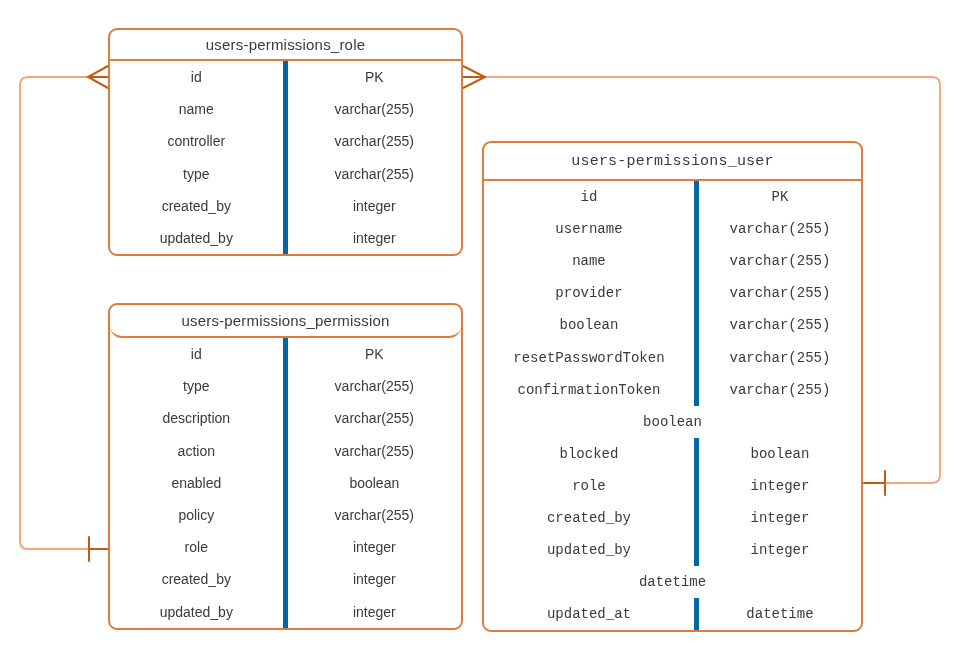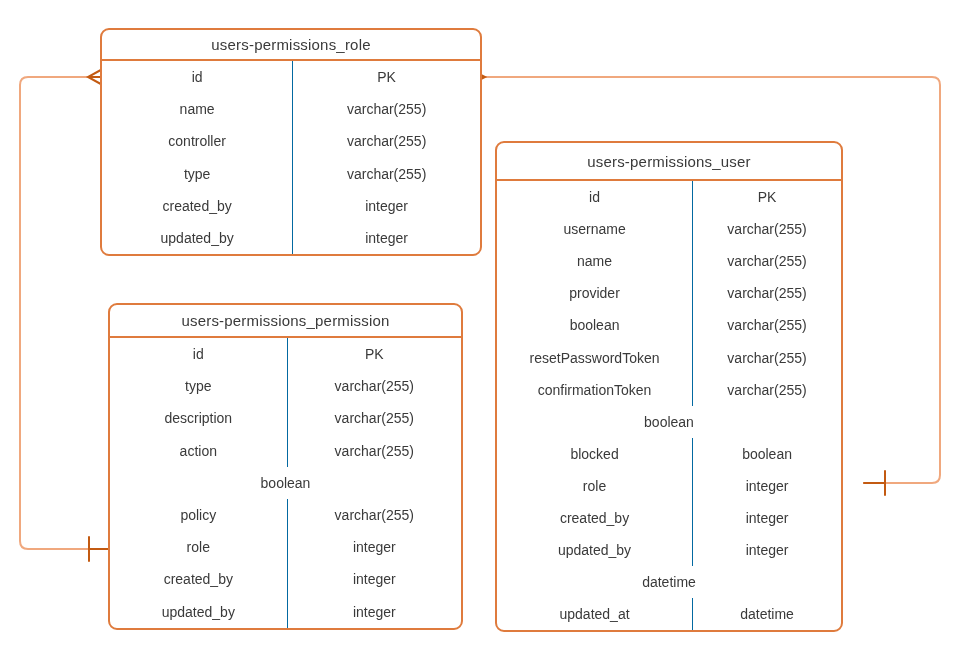--- a/index.html
+++ b/index.html
@@ -50,21 +50,21 @@
     display: flex;
     align-items: center;
     justify-content: center;
     font-size: 14px;
     overflow: hidden;
     white-space: nowrap;
     box-sizing: border-box;
   }
   .cell.field {
     width: var(--field-w);
-    border-right: 1px solid #0369a1;
+    border-right: 5px solid #0369a1;
   }
   .cell.type {
     flex: 1;
   }
 </style>
 </head>
 <body>
 
 <div class="canvas">
 
@@ -76,21 +76,21 @@
       <path d="M 89 537 L 89 561 M 89 549 L 108 549" fill="none" stroke="#C35A11" stroke-width="2" stroke-linecap="round"></path>
     </g>
 
     <g>
       <path d="M 463 77 L 932 77 Q 940 77 940 85 L 940 475 Q 940 483 932 483 L 864 483" fill="none" stroke="#F0A87E" stroke-width="2" stroke-linecap="round"></path>
       <path d="M 463 66 L 485 77 L 463 88 M 463 77 L 485 77" fill="none" stroke="#C35A11" stroke-width="2" stroke-linecap="round"></path>
       <path d="M 885 471 L 885 495 M 864 483 L 885 483" fill="none" stroke="#C35A11" stroke-width="2" stroke-linecap="round"></path>
     </g>
   </svg>
 
-  <div class="entity" style="left:100px; top:28px; width:382px; --row-h:32.2px; --field-w:50.6%;">
+  <div class="entity" style="left:108px; top:28px; width:355px; --row-h:32.2px; --field-w:50.6%;">
     <div class="entity-title" style="height:31px;">users-permissions_role</div>
     <div class="entity-rows">
         <div class="entity-row">
           <div class="cell field">id</div>
           <div class="cell type">PK</div>
         </div>
         <div class="entity-row">
           <div class="cell field">name</div>
           <div class="cell type">varchar(255)</div>
         </div>
@@ -107,39 +107,40 @@
           <div class="cell type">integer</div>
         </div>
         <div class="entity-row">
           <div class="cell field">updated_by</div>
           <div class="cell type">integer</div>
         </div>
       </div>
   </div>
 
   <div class="entity" style="left:108px; top:303px; width:355px; --row-h:32.2px; --field-w:50.6%;">
-    <div class="entity-title" style="height:33px;">users-permissions_permission</div>
+    <div class="entity-title" style="height:33px;border-radius:12px;">users-permissions_permission</div>
     <div class="entity-rows">
         <div class="entity-row">
           <div class="cell field">id</div>
           <div class="cell type">PK</div>
         </div>
         <div class="entity-row">
           <div class="cell field">type</div>
           <div class="cell type">varchar(255)</div>
         </div>
         <div class="entity-row">
           <div class="cell field">description</div>
           <div class="cell type">varchar(255)</div>
         </div>
         <div class="entity-row">
           <div class="cell field">action</div>
           <div class="cell type">varchar(255)</div>
         </div>
         <div class="entity-row">
+          <div class="cell field">enabled</div>
           <div class="cell type">boolean</div>
         </div>
         <div class="entity-row">
           <div class="cell field">policy</div>
           <div class="cell type">varchar(255)</div>
         </div>
         <div class="entity-row">
           <div class="cell field">role</div>
           <div class="cell type">integer</div>
         </div>
@@ -147,21 +148,21 @@
           <div class="cell field">created_by</div>
           <div class="cell type">integer</div>
         </div>
         <div class="entity-row">
           <div class="cell field">updated_by</div>
           <div class="cell type">integer</div>
         </div>
       </div>
   </div>
 
-  <div class="entity" style="left:495px; top:141px; width:348px; --row-h:32.1px; --field-w:57%;">
+  <div class="entity" style="left:482px; top:141px; width:381px;font-family:Liberation Mono, monospace; --row-h:32.1px; --field-w:57%;">
     <div class="entity-title" style="height:38px;">users-permissions_user</div>
     <div class="entity-rows">
         <div class="entity-row">
           <div class="cell field">id</div>
           <div class="cell type">PK</div>
         </div>
         <div class="entity-row">
           <div class="cell field">username</div>
           <div class="cell type">varchar(255)</div>
         </div>

